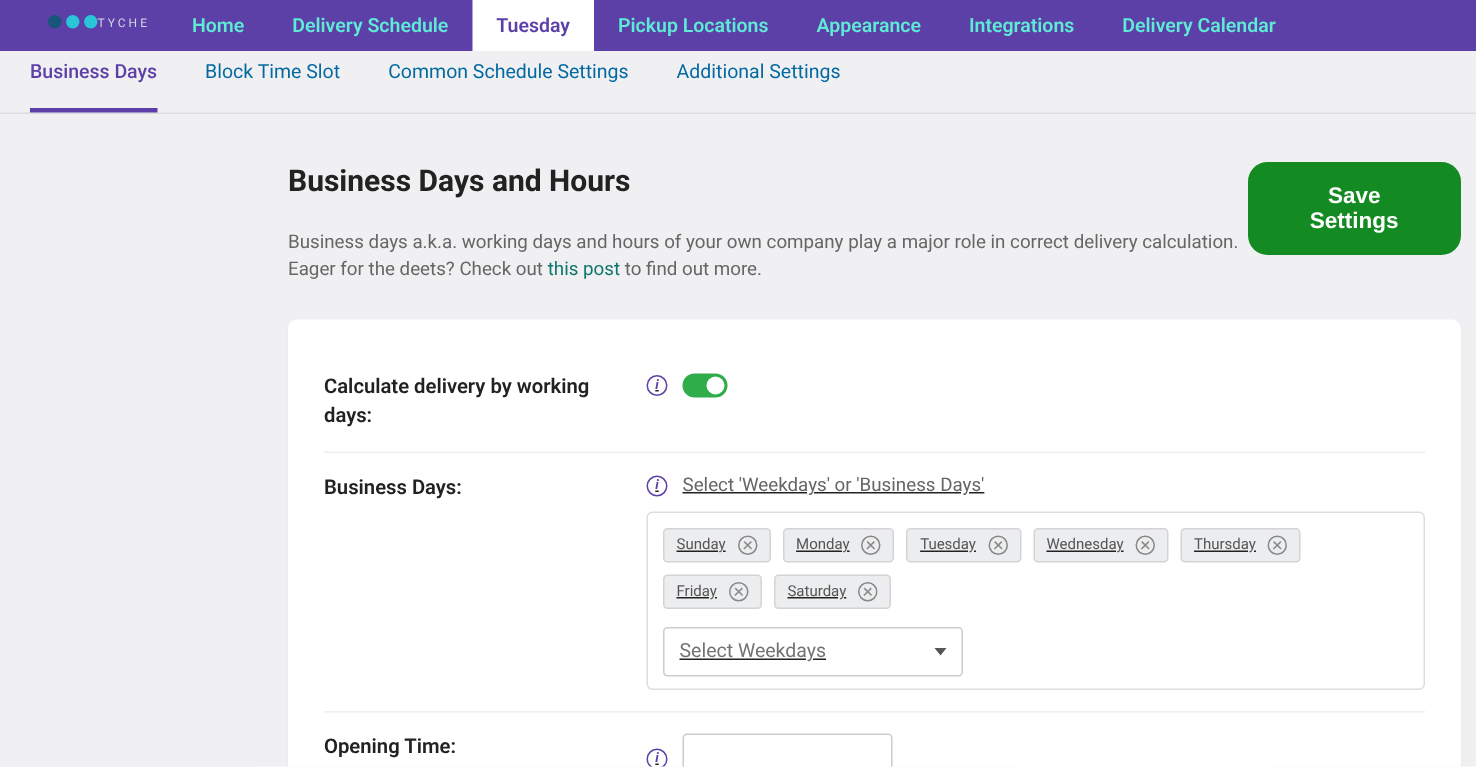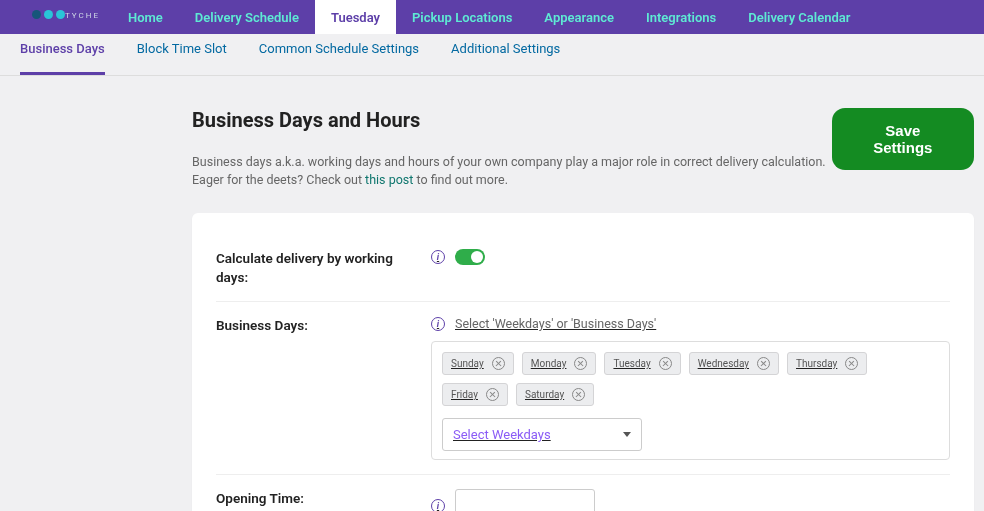--- a/index.html
+++ b/index.html
@@ -220,21 +220,21 @@
     background: #888;
   }
   .chip-x::before { transform: rotate(45deg); }
   .chip-x::after  { transform: rotate(-45deg); }
 
   .select {
     border: 1px solid #ccc;
     border-radius: 3px;
     padding: 8px 10px;
     font-size: 13px;
-    color: #8b5cf6;
+    color: #737373;
     display: flex;
     justify-content: space-between;
     align-items: center;
     width: 200px;
     cursor: pointer;
     background: #fff;
   }
   .caret {
     width: 0; height: 0;
     border-left: 4px solid transparent;

